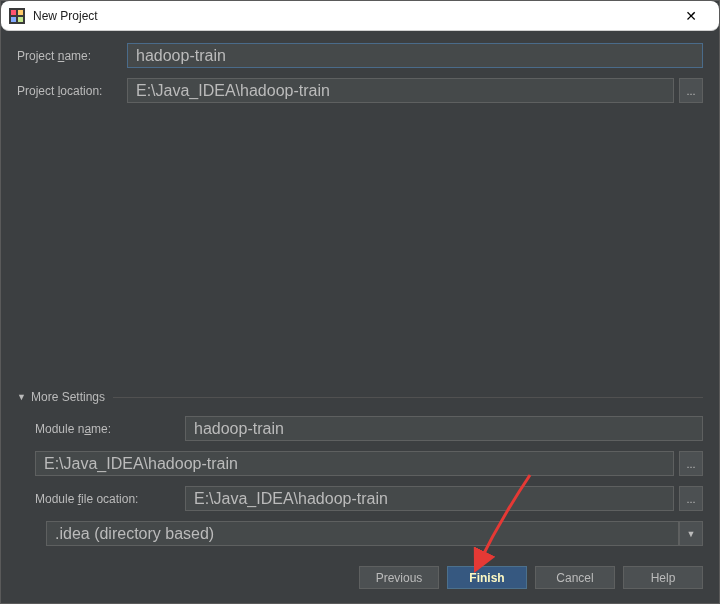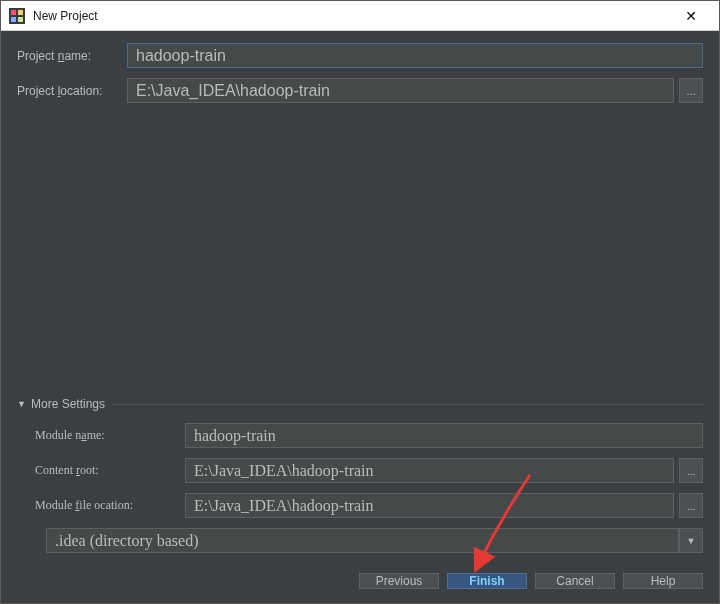--- a/index.html
+++ b/index.html
@@ -21,20 +21,21 @@
       flex-direction: column;
     }
     .titlebar {
       height: 30px;
       background: #ffffff;
       color: #000000;
       display: flex;
       align-items: center;
       padding: 14px 8px;
       border-bottom: 1px solid #d0d0d0;
+      border-radius: 8px;
     }
     .titlebar .app-icon {
       width: 16px;
       height: 16px;
       margin-right: 8px;
       display: flex;
       align-items: center;
       justify-content: center;
     }
     .titlebar .title {
@@ -118,21 +119,20 @@
     }
     .more-settings-sep {
       flex: 1;
       height: 1px;
       background: #515151;
       margin-left: 8px;
     }
     .more-settings-body {
       padding-left: 18px;
       padding-top: 8px;
-      font-family: Liberation Serif, serif;
     }
     .more-settings-body .form-label { width: 150px; }
     .dropdown {
       flex: 1;
       position: relative;
       display: flex;
       margin-left: 11px;
     }
     .dropdown .text-input { flex: 1; }
     .dropdown-arrow {
@@ -147,35 +147,35 @@
       font-size: 9px;
     }
     .button-bar {
       padding: 10px 16px 14px 16px;
       display: flex;
       justify-content: flex-end;
       gap: 8px;
     }
     .btn {
       min-width: 80px;
-      height: 16px;
+      height: 23px;
       background: #4c5052;
       border: 1px solid #5e6060;
       color: #bbbbbb;
       font-size: 12px;
       display: flex;
       align-items: center;
       justify-content: center;
       cursor: pointer;
       padding: 0 14px;
     }
     .btn.primary {
       background: #365880;
       border: 1px solid #4c708c;
-      color: #7dd3fc;
+      color: #fef9c3;
       font-weight: bold;
     }
     .arrow-svg {
       position: absolute;
       pointer-events: none;
     }
   </style>
 </head>
 <body>
 
@@ -229,23 +229,20 @@
       <div class="form-row">
         <label class="form-label">
           <span>Module n</span><span class="underline">a</span><span>me:</span>
         </label>
         <div class="input-wrap">
           <input type="text" class="text-input" value="hadoop-train" style="">
         </div>
       </div>
 
       <div class="form-row">
-        <label class="form-label">
-          <span>Content </span><span class="underline">r</span><span>oot:</span>
-        </label>
         <div class="input-wrap">
           <input type="text" class="text-input" value="E:\Java_IDEA\hadoop-train" style="">
           <div class="browse-btn">...</div>
         </div>
       </div>
 
       <div class="form-row">
         <label class="form-label">
           <span>Module </span><span class="underline">f</span><span>ile ocation:</span>
         </label>

